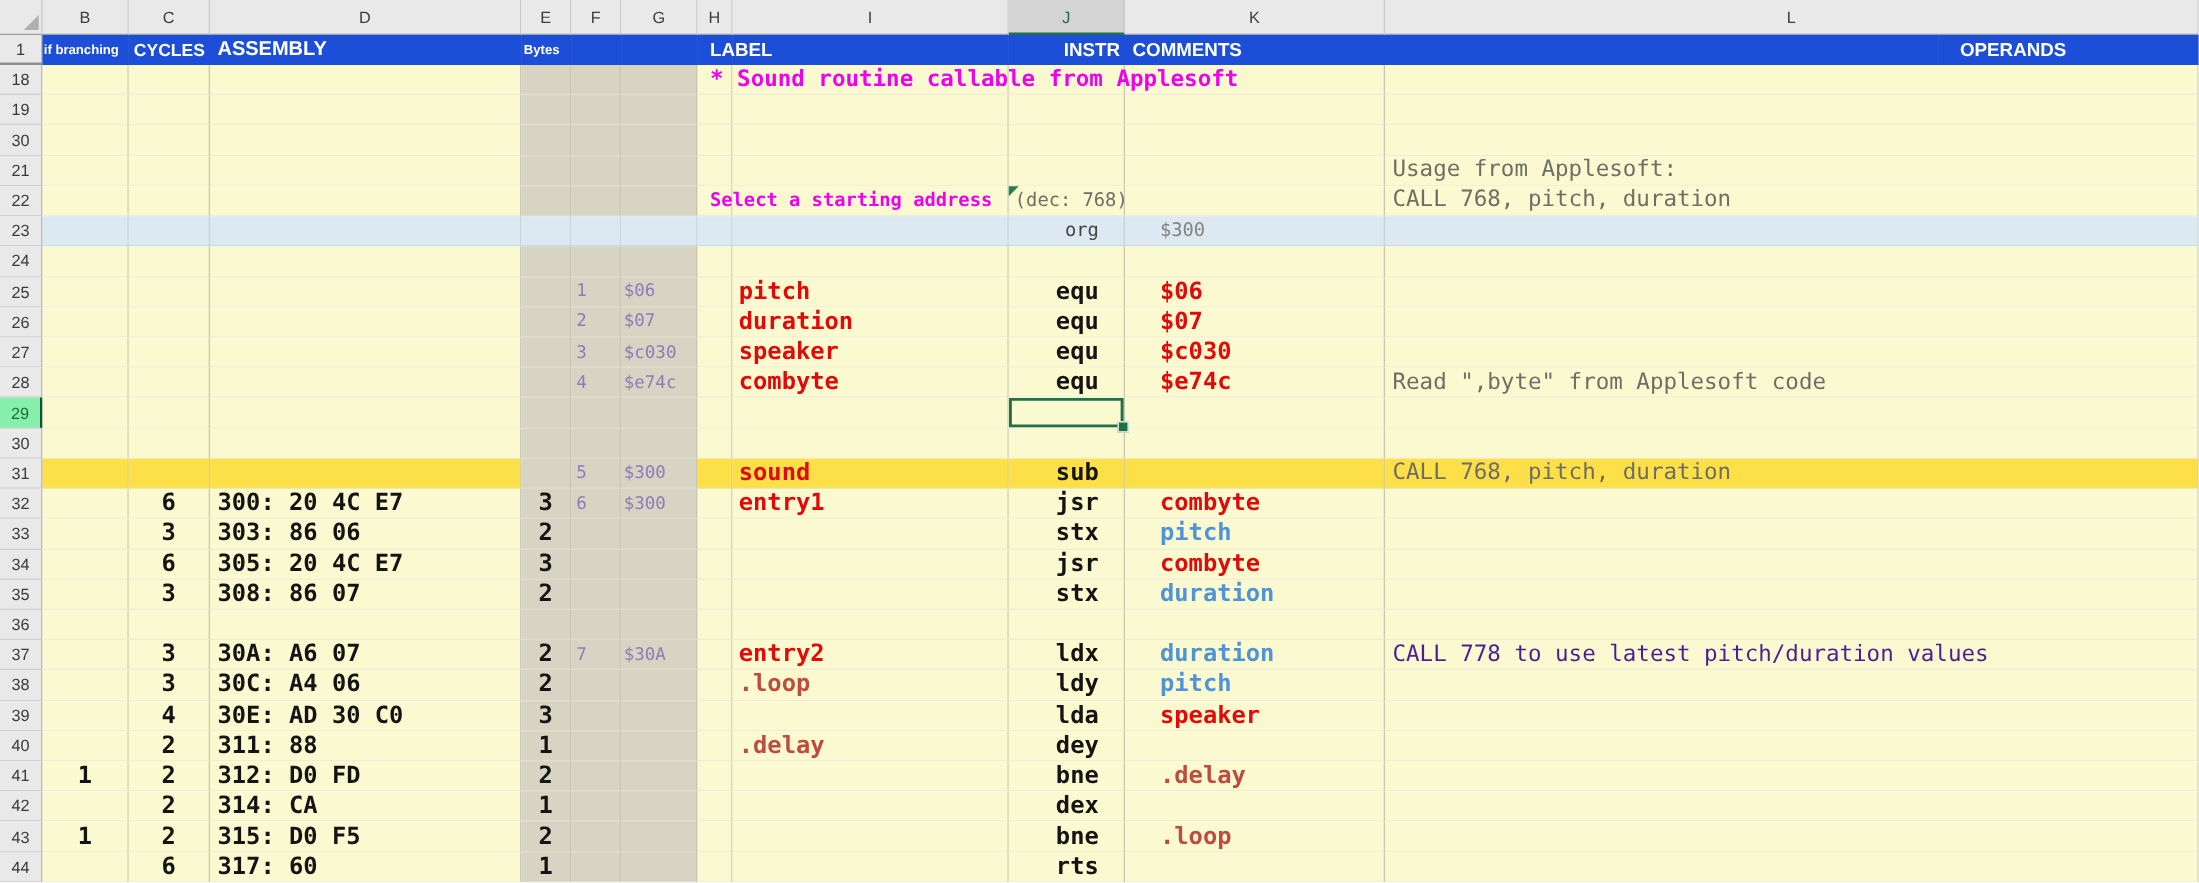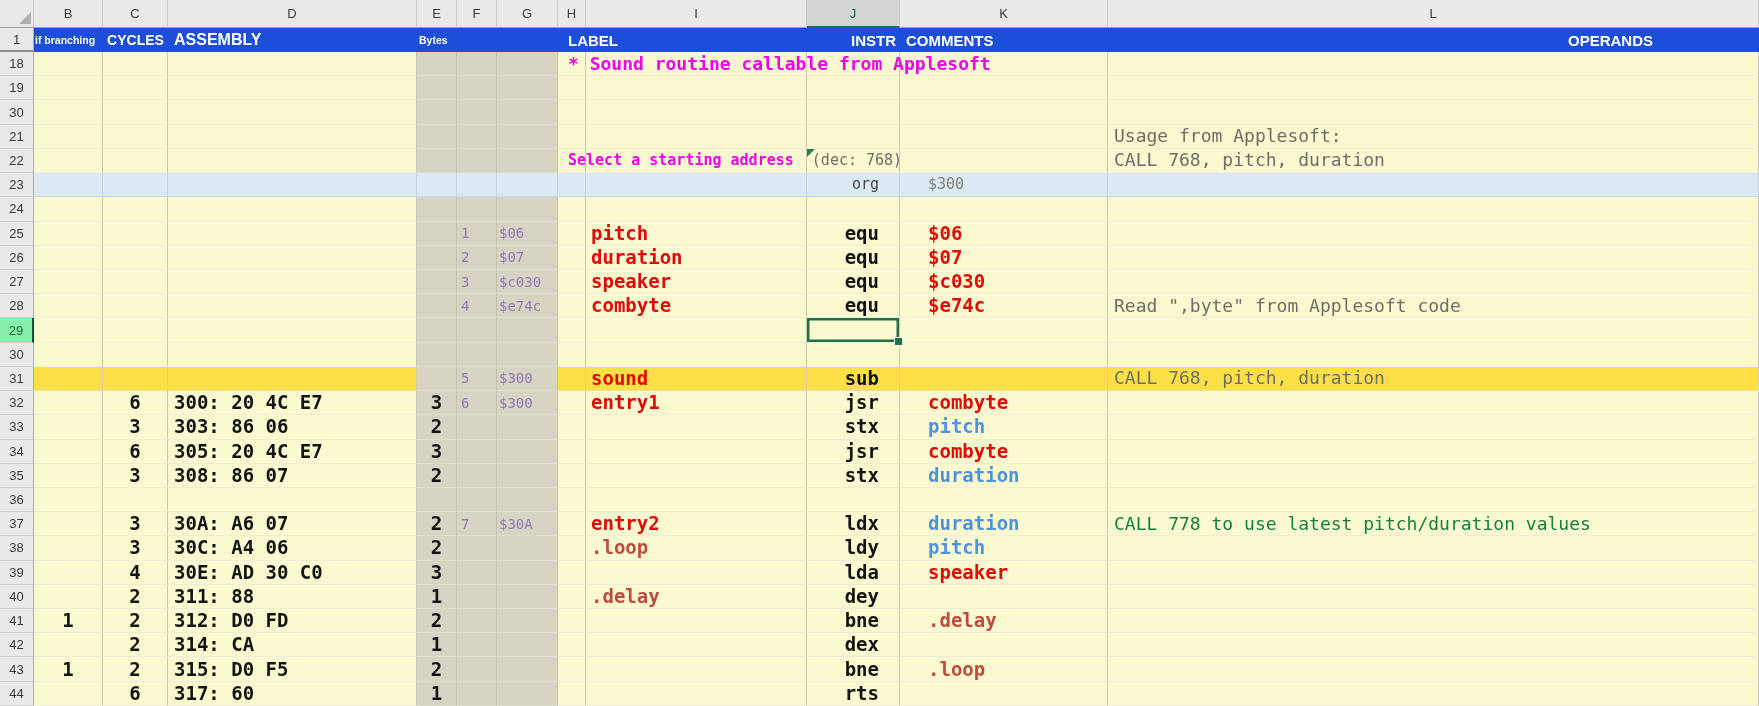--- a/index.html
+++ b/index.html
@@ -59,21 +59,21 @@
   
   .t{position:relative;z-index:2;white-space:pre;line-height:1;}
   .code{color:#141414;font-weight:700;font-size:19px;}
   .red{color:#E00A0A;font-weight:700;font-size:19px;}
   .brick{color:#BE4B40;font-weight:700;font-size:19px;}
   .blue{color:#4F93D8;font-weight:700;font-size:19px;}
   .magenta{color:#EE00EE;font-weight:700;font-size:18px;}
   .magenta-sm{color:#EE00EE;font-weight:700;font-size:15px;}
   .purple{color:#8D7CB8;font-weight:400;font-size:14px;}
   .comment{color:#6E6E66;font-weight:400;font-size:18px;}
-  .comment-purple{color:#15803d;font-weight:400;font-size:18px;}
+  .comment-purple{color:#4c1d95;font-weight:400;font-size:18px;}
   .dim{color:#45453F;font-weight:400;font-size:15px;}
   .dim2{color:#82827A;font-weight:400;font-size:15px;}
   .small-gray{color:#6E6E66;font-weight:400;font-size:15px;}
   
   .active{box-shadow:inset 0 0 0 2.5px #1F7246;}
   .handle{position:absolute;right:-4px;bottom:-4px;width:7px;height:7px;background:#1F7246;
           border:1.5px solid #fff;z-index:5;}
   .err-tri{position:absolute;left:0;top:0;width:0;height:0;z-index:3;
           border-top:8px solid #2B7C4F;border-right:8px solid transparent;}
 </style>

